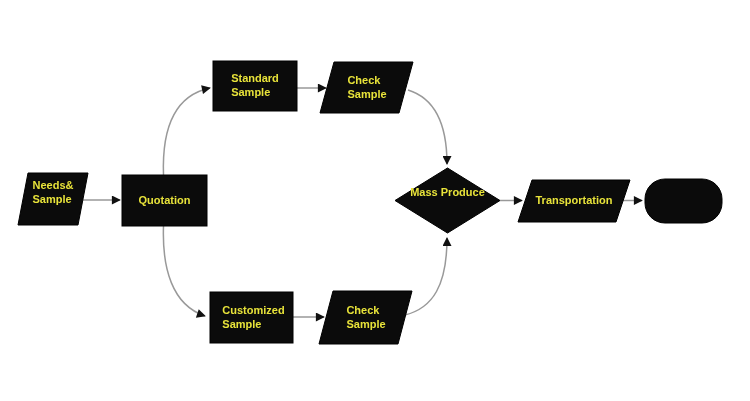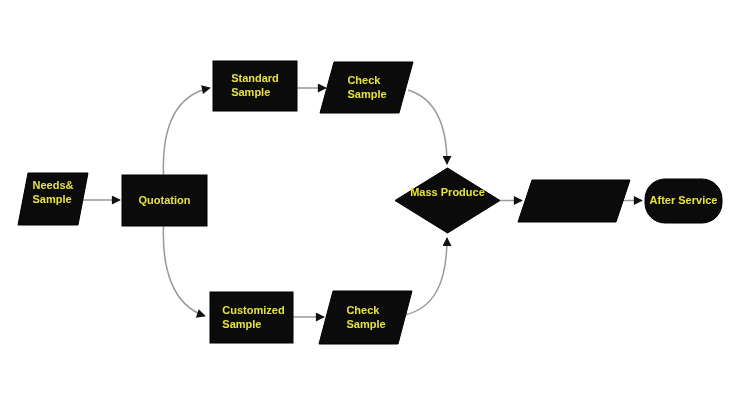--- a/index.html
+++ b/index.html
@@ -68,15 +68,15 @@
 Sample</div>
 
   <div class="node-label" style="left:210px;top:292px;width:87px;height:51px;">Customized
 Sample</div>
 
   <div class="node-label" style="left:326px;top:291px;width:80px;height:53px;">Check
 Sample</div>
 
   <div class="node-label" style="left:395px;top:160px;width:105px;height:65px;">Mass Produce</div>
 
+  <div class="node-label" style="left:518px;top:180px;width:112px;height:42px;">Transportation</div>
 
-  <div class="node-label" style="left:645px;top:179px;width:77px;height:44px;">After Service</div>
 </div>
 
 </body></html>

